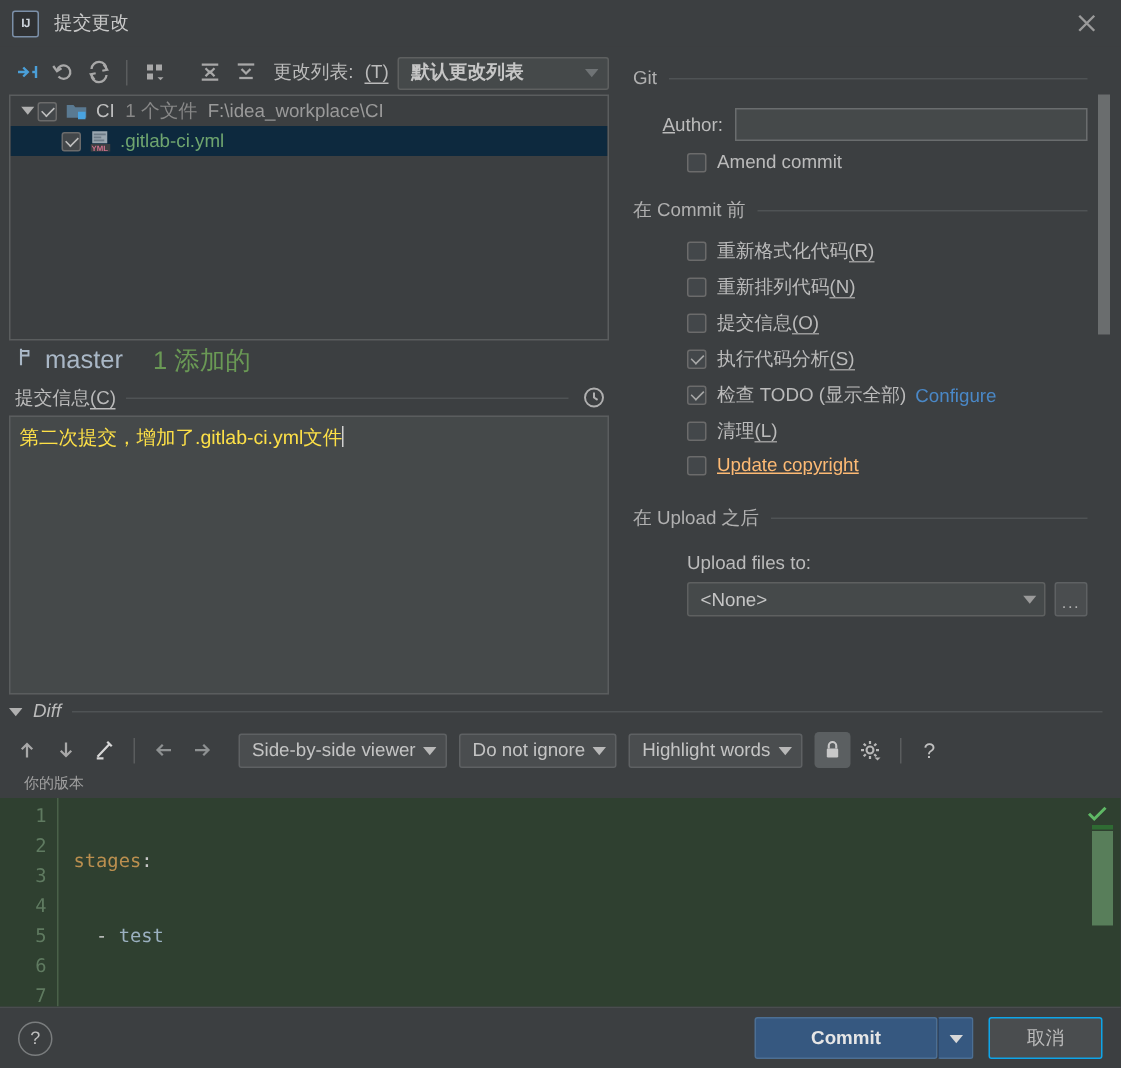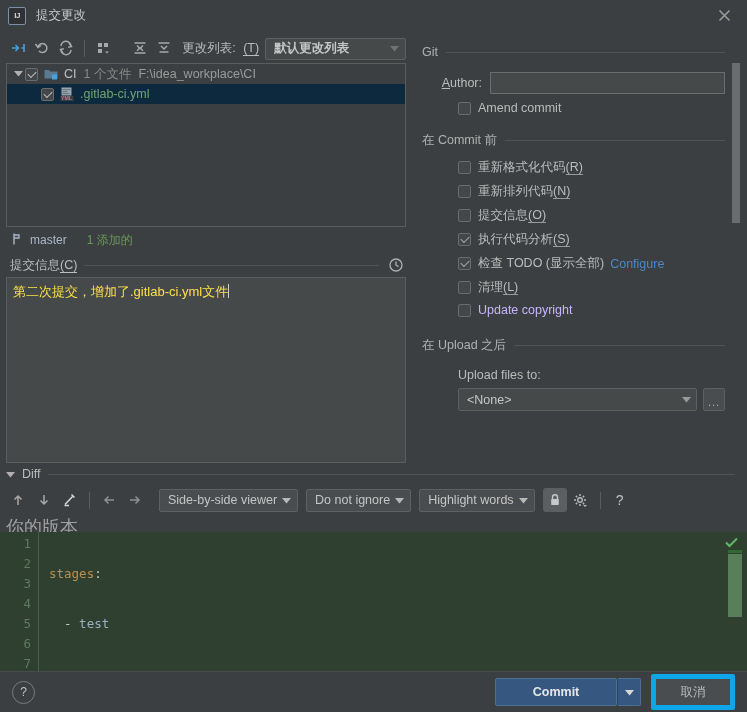--- a/index.html
+++ b/index.html
@@ -156,21 +156,21 @@
   .nm { color: #c0c0c0; }
   .nm.green { color: #6fa56f; }
   .sub { color: #888888; margin-left: 7px; }
   .sub2 { color: #9a9a9a; margin-left: 7px; }
   .indent { width: 18px; flex:none; }
 
   
   .branchrow {
     height: 26px; display: flex; align-items: center;
     padding-left: 5px; gap: 6px;
-    font-size: 12px;
+    font-size: 17px;
   }
   .branch-name { color: #a9b7c6; }
   .added-cnt { color: #6a9955; margin-left: 14px; }
 
   
   .msg-header {
     display: flex; align-items: center; gap: 7px;
     height: 24px;
     padding-left: 4px;
   }
@@ -215,21 +215,21 @@
     flex: 1; height: 22px;
     background: #45494a; border: 1px solid #6a6d6e;
     box-sizing: border-box;
   }
   .chkrow {
     display: flex; align-items: center;
     margin-top: 7px; padding-left: 36px;
     font-size: 12.5px; cursor: default;
   }
   .chkrow .lbl { color: #bbbbbb; }
-  .chkrow.disabled .lbl { color: #c4b5fd; }
+  .chkrow.disabled .lbl { color: #fdba74; text-decoration: underline; }
   .cb2 {
     width: 13px; height: 13px;
     border: 1px solid #6b6b6b;
     background: #43474a;
     border-radius: 2px;
     box-sizing: border-box;
     display: flex; align-items: center; justify-content: center;
     margin-right: 7px; flex: none;
   }
   .cb2.on::after {
@@ -258,21 +258,21 @@
     width: 8px; height: 160px;
     background: #6a6d6e; border-radius: 0px;
   }
 
   
   .diff-sec { flex: 1; display: flex; flex-direction: column; min-height: 0; }
   .diff-head {
     display: flex; align-items: center; gap: 7px;
     height: 22px; padding-left: 6px; padding-right: 12px;
   }
-  .diff-title { color: #bbbbbb; font-size: 12.5px; }
+  .diff-title { color: #bbbbbb; font-size: 12.5px; font-style: italic; }
   .diff-toolbar {
     height: 30px;
     display: flex; align-items: center;
     padding-left: 6px; gap: 2px;
   }
   .dsel {
     height: 23px;
     background: #4a4d4f;
     border: 1px solid #5e6163;
     border-radius: 2px;
@@ -284,21 +284,21 @@
     white-space: nowrap;
   }
   .ibtn {
     width: 24px; height: 24px;
     display: flex; align-items: center; justify-content: center;
     border-radius: 3px; cursor: default;
   }
   .ibtn.pressed { background: #5b5f61; }
   .vsep { width: 1px; height: 17px; background: #5a5d5e; margin: 0 5px; }
 
-  .ver-label { padding-left: 6px; color: #a0a0a0; font-size: 18px; height: 17px; }
+  .ver-label { padding-left: 6px; color: #a0a0a0; font-size: 10px; height: 17px; margin-left: 10px; }
 
   .editor {
     flex: 1;
     background: #2f4030;
     display: flex;
     position: relative;
     overflow: hidden;
     font-family: "DejaVu Sans Mono", "Liberation Mono", monospace;
     font-size: 12.5px;
     min-height: 0;
@@ -355,21 +355,21 @@
   }
   .commit-arrow {
     width: 22px; height: 26px;
     background: #365880; border: 1px solid #4c6f94; border-left: 1px solid #2b4566;
     border-radius: 2px;
     display: flex; align-items: center; justify-content: center;
     cursor: default;
   }
   .cancel-btn {
     height: 26px; min-width: 74px; margin-left: 10px;
-    background: #4a4d4f; border: 5px solid #0ea5e9;
+    background: #4a4d4f; border: 1px solid #0ea5e9;
     border-radius: 2px;
     display: flex; align-items: center; justify-content: center;
     color: #bbbbbb; font-size: 12.5px; cursor: default;
   }
 </style>
 </head>
 <body>
 
 <div class="win">
 

